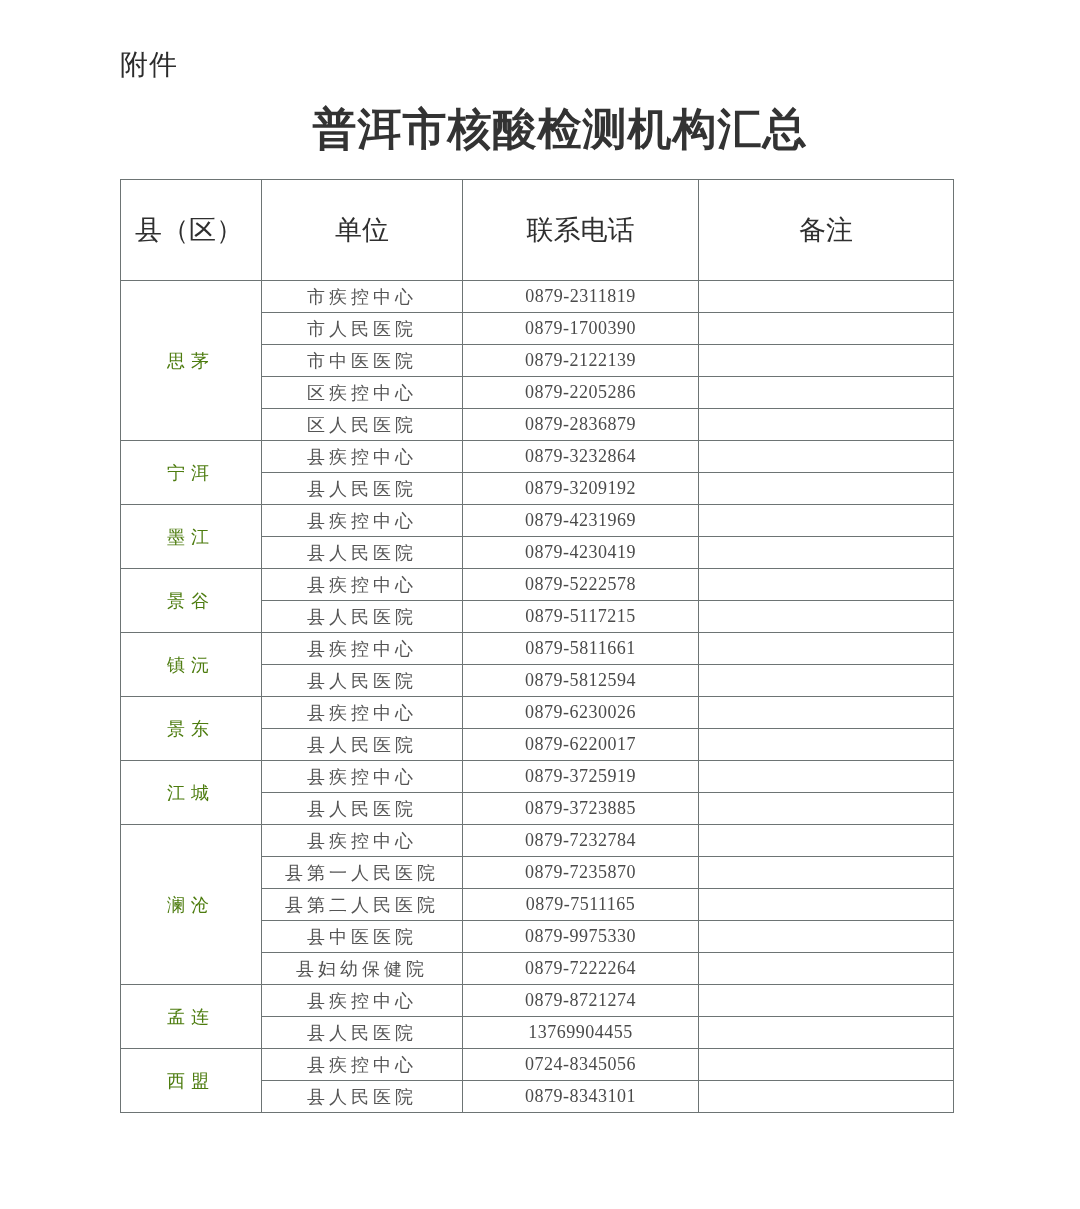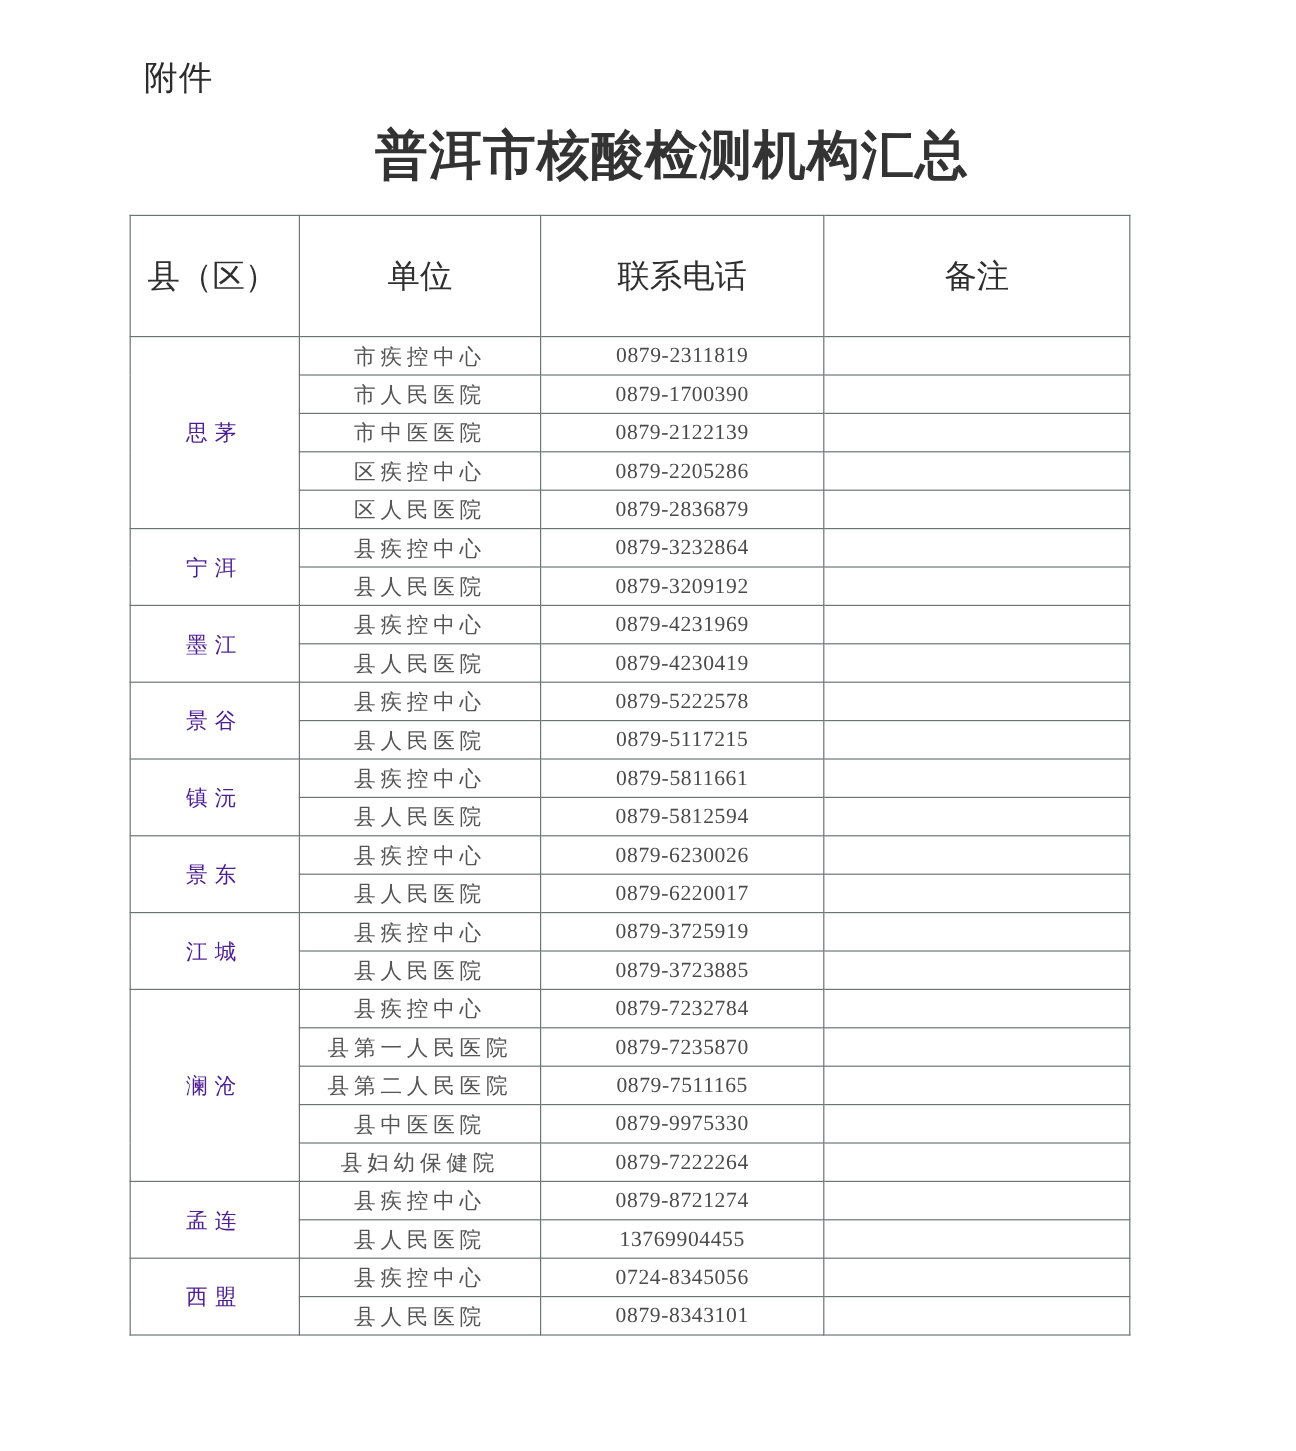--- a/index.html
+++ b/index.html
@@ -13,37 +13,37 @@
     font-size: 28px; color: #2c2c2c; letter-spacing: 1px; margin-top: 12px;
   }
   .title {
     position: absolute; left: 0; width: 1076px; top: 100px;
     text-align: center;
     font-family: "DejaVu Serif", "Liberation Serif", serif;
     font-weight: bold; font-size: 44px; color: #333; letter-spacing: 1px;
     padding-left: 44px; box-sizing: border-box;
   }
   table {
-    position: absolute; left: 108px; top: 179px;
+    position: absolute; left: 120px; top: 179px;
     width: 833px; border-collapse: collapse; table-layout: fixed;
   }
   td, th {
     border: 1.5px solid #6d7474; padding: 0; text-align: center;
     vertical-align: middle; font-weight: normal;
   }
   col.c1 { width: 141px; }
   col.c2 { width: 201px; }
   col.c3 { width: 236px; }
   col.c4 { width: 255px; }
   thead th { height: 100px; font-size: 27px; color: #2f2f2f; }
   thead th.county-h { text-align: left; padding-left: 14px; }
   tbody td { height: 31px; font-size: 18px; color: #555; }
   tbody td.unit { letter-spacing: 4px; font-family: Liberation Sans, sans-serif; }
   tbody td.phone { font-family: "Liberation Serif", "DejaVu Serif", serif; font-size: 18px; letter-spacing: 0.5px; color: #4a4a4a; }
-  tbody td.county { font-size: 18px; letter-spacing: 6px; color: #4c1d95; font-family: Liberation Mono, monospace; }
+  tbody td.county { font-size: 18px; letter-spacing: 6px; color: #4d7c0f; font-family: Liberation Mono, monospace; }
 </style>
 </head>
 <body>
 
 <div class="attachment">附件</div>
 <div class="title">普洱市核酸检测机构汇总</div>
 
 <table>
   <colgroup>
       <col class="c1">

